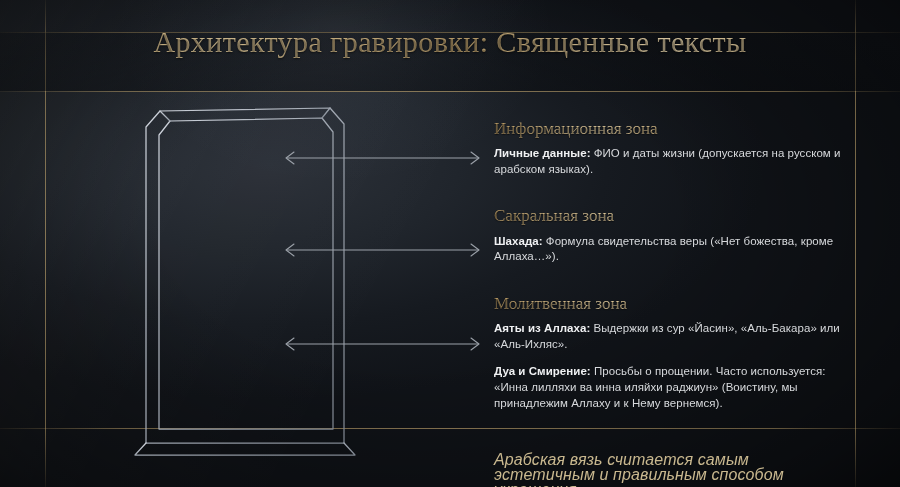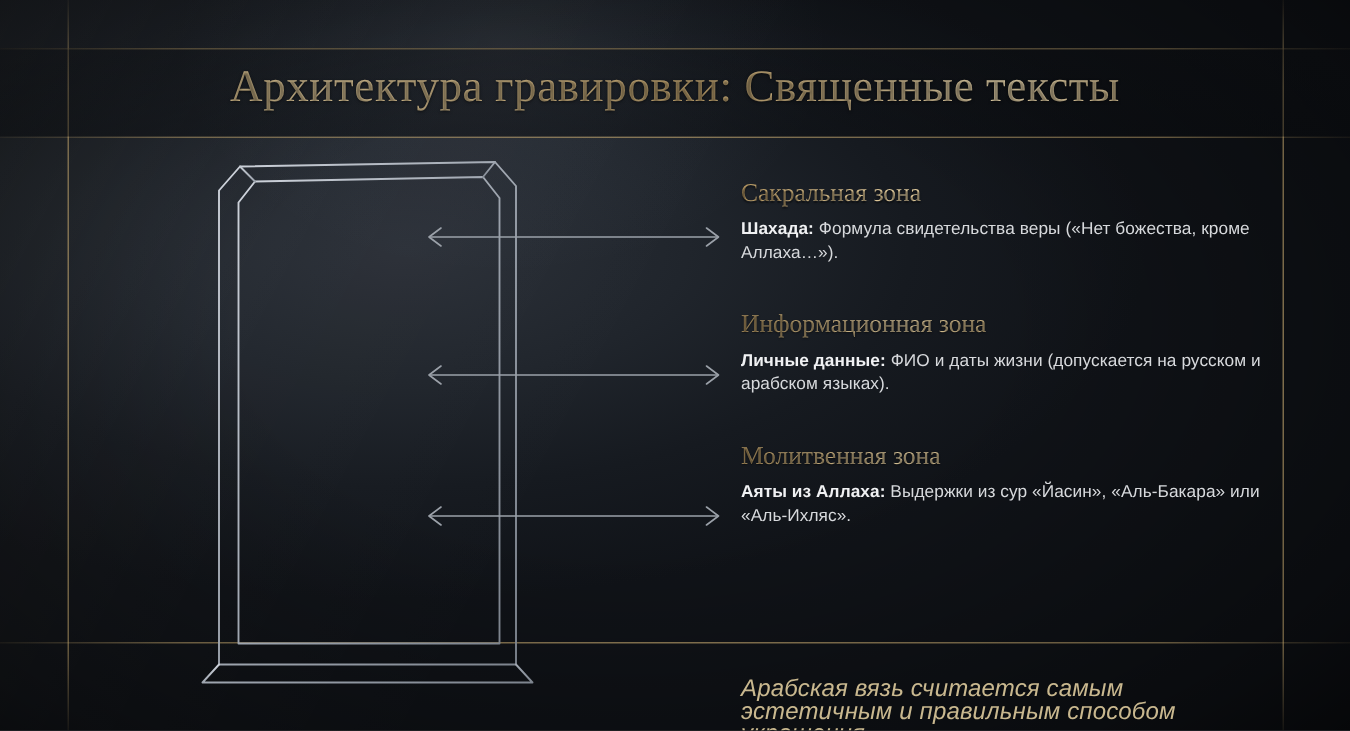--- a/index.html
+++ b/index.html
@@ -62,21 +62,21 @@
   }
 
   
   .title-band {
     position: absolute;
     left: 0; top: 32px; width: 900px; height: 59px;
     background: linear-gradient(180deg, rgba(10,12,15,0.30), rgba(8,10,13,0.46));
   }
   .page-title {
     position: absolute;
-    left: 0; top: 40px; width: 900px;
+    left: 0; top: 24px; width: 900px;
     text-align: center;
     font-family: "Liberation Serif", "DejaVu Serif", serif;
     font-size: 30px;
     letter-spacing: 0.4px;
     line-height: 1.2;
     color: #d9bb84;
     background: linear-gradient(92deg, #b99a63 0%, #e6cf9f 24%, #cdae76 52%, #efdcb2 74%, #c0a26c 100%);
     -webkit-background-clip: text;
     background-clip: text;
     -webkit-text-fill-color: transparent;
@@ -184,37 +184,40 @@
         <line x1="287" y1="344" x2="478" y2="344"></line>
         <polyline points="294,338 286,344 294,350"></polyline>
         <polyline points="471,338 479,344 471,350"></polyline>
       </g>
     </g>
   </svg>
 
   <div class="content">
 
     <div class="zone" style="margin-bottom:28px;">
+      <div class="zone-title">Информационная зона</div>
+      <p class="zone-body">
+        <span class="lead">Личные данные:</span><span> ФИО и даты жизни (допускается на русском и арабском языках).</span>
+      </p>
+    </div>
+
+    <div class="zone" style="margin-bottom:28px;">
       <div class="zone-title">Сакральная зона</div>
       <p class="zone-body">
         <span class="lead">Шахада:</span><span> Формула свидетельства веры («Нет божества, кроме Аллаха…»).</span>
-      </p>
-    </div>
-
-    <div class="zone" style="margin-bottom:28px;">
-      <div class="zone-title">Информационная зона</div>
-      <p class="zone-body">
-        <span class="lead">Личные данные:</span><span> ФИО и даты жизни (допускается на русском и арабском языках).</span>
       </p>
     </div>
 
     <div class="zone">
       <div class="zone-title">Молитвенная зона</div>
       <p class="zone-body">
         <span class="lead">Аяты из Аллаха:</span><span> Выдержки из сур «Йасин», «Аль-Бакара» или «Аль-Ихляс».</span>
       </p>
+      <p class="zone-body">
+        <span class="lead">Дуа и Смирение:</span><span> Просьбы о прощении. Часто используется: «Инна лилляхи ва инна иляйхи раджиун» (Воистину, мы принадлежим Аллаху и к Нему вернемся).</span>
+      </p>
     </div>
 
   </div>
 
   <div class="footnote">Арабская вязь считается самым эстетичным и правильным способом украшения.</div>
 
 </div>
 
 </body></html>

